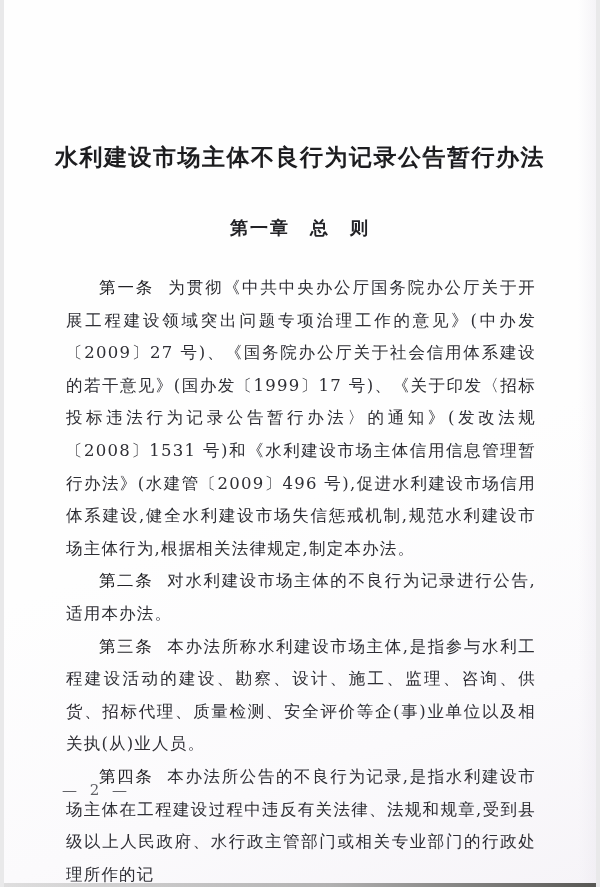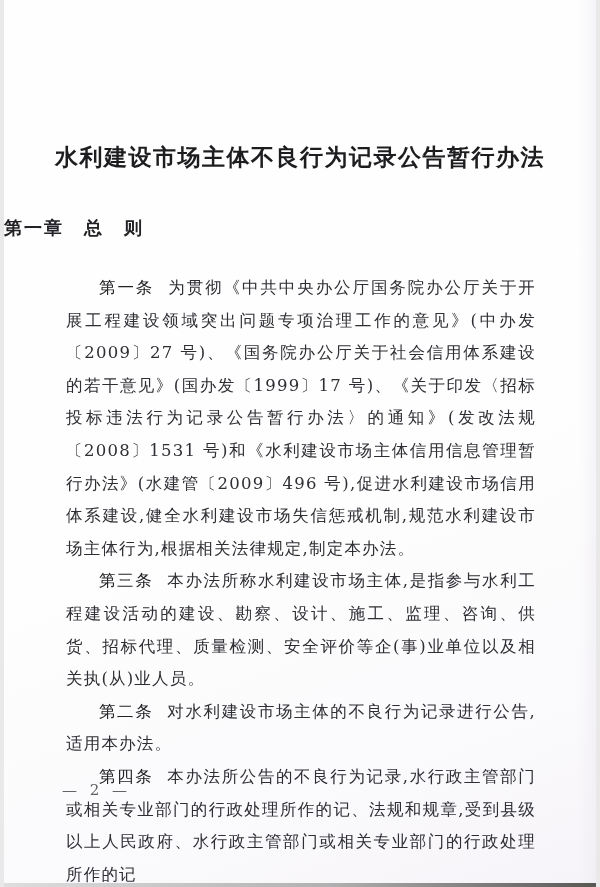--- a/index.html
+++ b/index.html
@@ -45,21 +45,21 @@
     font-weight: bold;
     letter-spacing: 1.5px;
     color: #1d1d20;
   }
   .chapter-heading {
     position: absolute;
     top: 216px;
     left: 0;
     right: 0;
     margin: 0;
-    text-align: left;
+    text-align: center;
     font-size: 18px;
     font-weight: bold;
     letter-spacing: 2px;
     color: #222226;
   }
   .doc-body {
     position: absolute;
     top: 272px;
     left: 62px;
     width: 470px;
@@ -96,27 +96,27 @@
 
   <h1 class="doc-title">水利建设市场主体不良行为记录公告暂行办法</h1>
 
   <h2 class="chapter-heading">第一章　总　则</h2>
 
   <div class="doc-body">
     <p>
       <span class="article-num">第一条</span><span>为贯彻《中共中央办公厅国务院办公厅关于开展工程建设领域突出问题专项治理工作的意见》(中办发〔2009〕27 号)、《国务院办公厅关于社会信用体系建设的若干意见》(国办发〔1999〕17 号)、《关于印发〈招标投标违法行为记录公告暂行办法〉的通知》(发改法规〔2008〕1531 号)和《水利建设市场主体信用信息管理暂行办法》(水建管〔2009〕496 号),促进水利建设市场信用体系建设,健全水利建设市场失信惩戒机制,规范水利建设市场主体行为,根据相关法律规定,制定本办法。</span>
     </p>
     <p>
+      <span class="article-num">第二条</span><span>对水利建设市场主体的不良行为记录进行公告,适用本办法。</span>
+    </p>
+    <p>
       <span class="article-num">第三条</span><span>本办法所称水利建设市场主体,是指参与水利工程建设活动的建设、勘察、设计、施工、监理、咨询、供货、招标代理、质量检测、安全评价等企(事)业单位以及相关执(从)业人员。</span>
     </p>
     <p>
-      <span class="article-num">第二条</span><span>对水利建设市场主体的不良行为记录进行公告,适用本办法。</span>
-    </p>
-    <p>
-      <span class="article-num">第四条</span><span>本办法所公告的不良行为记录,水行政主管部门或相关专业部门的行政处理所作的记、法规和规章,受到县级以上人民政府、水行政主管部门或相关专业部门的行政处理所作的记</span>
+      <span class="article-num">第四条</span><span>本办法所公告的不良行为记录,是指水利建设市场主体在工程建设过程中违反有关法律、法规和规章,受到县级以上人民政府、水行政主管部门或相关专业部门的行政处理所作的记</span>
     </p>
   </div>
 
   <div class="page-number">— 2 —</div>
 
   <div class="scan-edge-right"></div>
   <div class="scan-edge-bottom"></div>
 
 </div>
 

